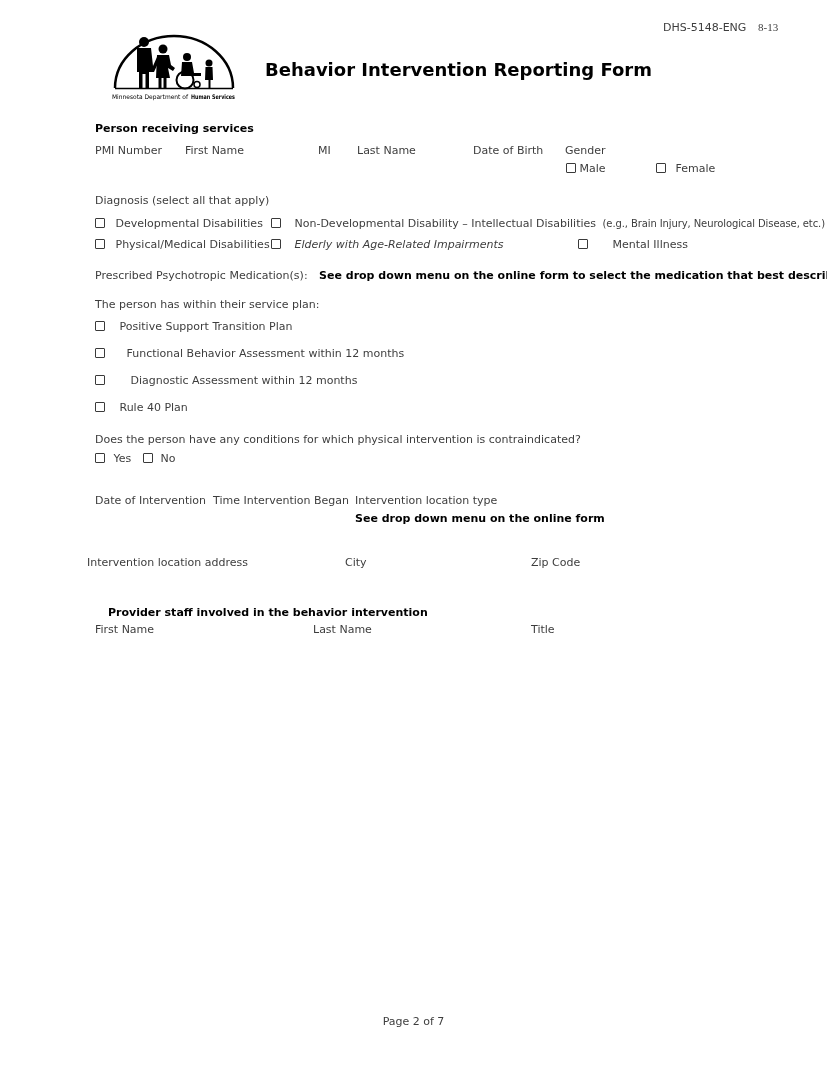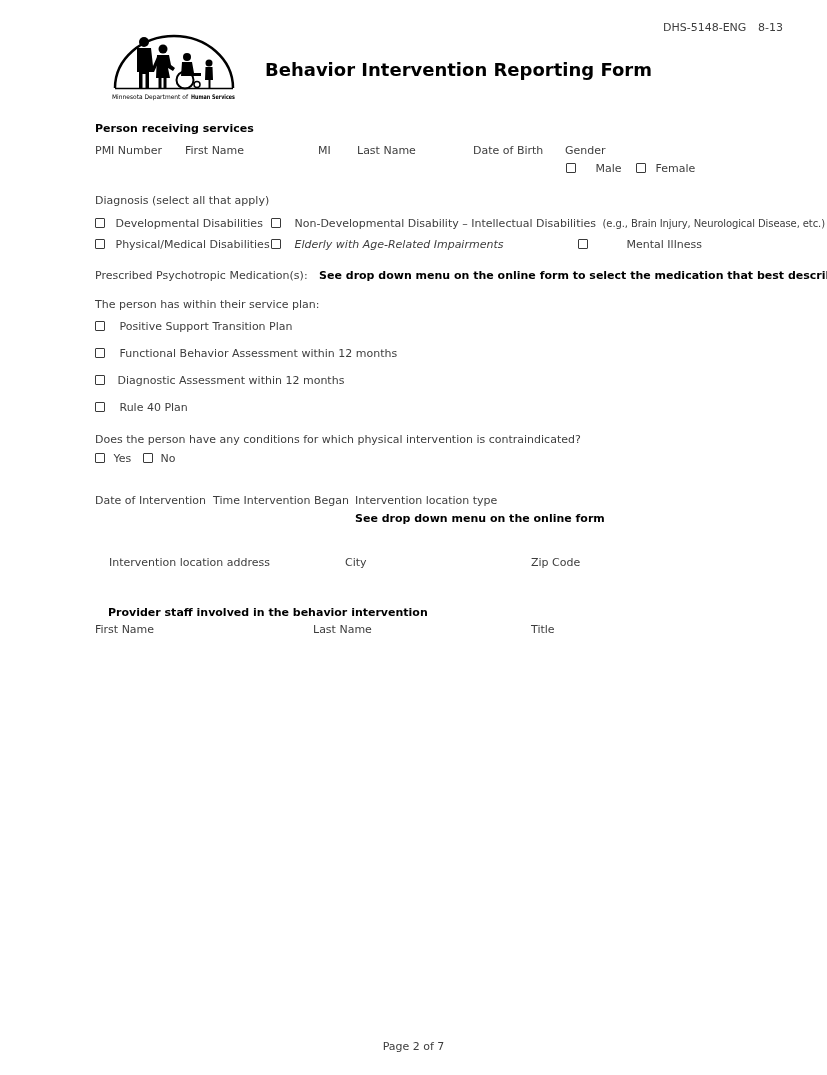--- a/index.html
+++ b/index.html
@@ -20,29 +20,29 @@
     font-size:18px; font-weight:bold; color:#000000;
     line-height:22px; white-space:nowrap;
   }
   .cb {
     display:inline-block; width:10px; height:10px;
     border:1px solid #3a3a3a; background:#ffffff;
     box-sizing:border-box; vertical-align:-1px; border-radius:1px;
   }
   .opt { position:absolute; white-space:nowrap; line-height:13px; }
   .logo { position:absolute; left:111px; top:32px; width:126px; height:72px; }
-  .footer { position:absolute; left:0; right:0; top:1015px; text-align:center;margin-top:25px; }
+  .footer { position:absolute; left:0; right:0; top:1015px; text-align:center; }
 </style>
 </head>
 <body>
 
 <div class="page">
 
   <div class="line" style="left:663px; top:21px;">DHS-5148-ENG</div>
-  <div class="line" style="left:758px; top:21px;">8-13</div>
+  <div class="line" style="left:758px; top:21px;font-family:Liberation Serif, serif;">8-13</div>
 
   <div class="logo">
     <svg width="126" height="72" viewBox="0 0 126 72">
       <path d="M4,56 A59,52 0 0 1 122,56" fill="none" stroke="#000" stroke-width="2.5"></path>
       <line x1="4" y1="56.5" x2="122" y2="56.5" stroke="#000" stroke-width="1.5"></line>
 
       <circle cx="33" cy="10" r="5" fill="#000"></circle>
       <path d="M26,16 L40,16 L42,34 L46,25 L49,27 L43,40 L38,40 L38,56 L34.5,56 L34.5,42 L31.5,42 L31.5,56 L28,56 L28,40 L26,40 Z" fill="#000"></path>
 
       <circle cx="52" cy="17" r="4.5" fill="#000"></circle>
@@ -69,23 +69,23 @@
 
   <div class="line" style="left:95px;  top:144px;">PMI Number</div>
   <div class="line" style="left:185px; top:144px;">First Name</div>
   <div class="line" style="left:318px; top:144px;">MI</div>
   <div class="line" style="left:357px; top:144px;">Last Name</div>
   <div class="line" style="left:473px; top:144px;">Date of Birth</div>
   <div class="line" style="left:565px; top:144px;">Gender</div>
 
   <div class="opt" style="left:566px; top:162px;">
     <span class="cb"></span>
-    <span style="margin-left:16px;text-align:right;">Male</span>
+    <span style="margin-left:0;text-align:right;">Male</span>
   </div>
-  <div class="opt" style="left:636px; top:162px;text-align:right;">
+  <div class="opt" style="left:656px; top:162px;text-align:right;">
     <span class="cb"></span>
     <span style="margin-left:6px;">Female</span>
   </div>
 
   <div class="line" style="left:95px; top:194px;">Diagnosis (select all that apply)</div>
 
   <div class="opt" style="left:95px; top:217px;">
     <span class="cb"></span>
     <span style="margin-left:7px;">Developmental Disabilities</span>
   </div>
@@ -98,41 +98,41 @@
   <div class="opt" style="left:95px; top:238px;text-align:right;">
     <span class="cb"></span>
     <span style="margin-left:7px;">Physical/Medical Disabilities</span>
   </div>
   <div class="opt" style="left:271px; top:238px;font-style:italic;">
     <span class="cb"></span>
     <span style="margin-left:10px;">Elderly with Age-Related Impairments</span>
   </div>
   <div class="opt" style="left:578px; top:238px;">
     <span class="cb"></span>
-    <span style="margin-left:35px;">Mental Illness</span>
+    <span style="margin-left:21px;">Mental Illness</span>
   </div>
 
   <div class="line" style="left:95px; top:269px;">
     <span>Prescribed Psychotropic Medication(s):</span>
     <span class="b" style="margin-left:8px;">See drop down menu on the online form to select the medication that best describes</span>
   </div>
 
   <div class="line" style="left:95px; top:298px;">The person has within their service plan:</div>
 
   <div class="opt" style="left:95px; top:320px;">
     <span class="cb"></span>
     <span style="margin-left:11px;">Positive Support Transition Plan</span>
   </div>
   <div class="opt" style="left:95px; top:347px;">
     <span class="cb"></span>
-    <span style="margin-left:11px;">Functional Behavior Assessment within 12 months</span>
+    <span style="margin-left:18px;">Functional Behavior Assessment within 12 months</span>
   </div>
   <div class="opt" style="left:95px; top:374px;">
     <span class="cb"></span>
-    <span style="margin-left:9px;">Diagnostic Assessment within 12 months</span>
+    <span style="margin-left:22px;">Diagnostic Assessment within 12 months</span>
   </div>
   <div class="opt" style="left:95px; top:401px;">
     <span class="cb"></span>
     <span style="margin-left:11px;">Rule 40 Plan</span>
   </div>
 
   <div class="line" style="left:95px; top:433px;">Does the person have any conditions for which physical intervention is contraindicated?</div>
   <div class="opt" style="left:95px; top:452px;">
     <span class="cb"></span>
     <span style="margin-left:5px;">Yes</span>
@@ -140,21 +140,21 @@
   <div class="opt" style="left:143px; top:452px;">
     <span class="cb"></span>
     <span style="margin-left:4px;">No</span>
   </div>
 
   <div class="line" style="left:95px;  top:494px;">Date of Intervention</div>
   <div class="line" style="left:213px; top:494px;">Time Intervention Began</div>
   <div class="line" style="left:355px; top:494px;">Intervention location type</div>
   <div class="line b" style="left:355px; top:512px;">See drop down menu on the online form</div>
 
-  <div class="line" style="left:109px;  top:556px;text-align:center;">Intervention location address</div>
+  <div class="line" style="left:87px;  top:556px;text-align:center;">Intervention location address</div>
   <div class="line" style="left:345px; top:556px;">City</div>
   <div class="line" style="left:531px; top:556px;">Zip Code</div>
 
   <div class="line b" style="left:95px; top:606px;margin-left:13px;">Provider staff involved in the behavior intervention</div>
   <div class="line" style="left:95px;  top:623px;">First Name</div>
   <div class="line" style="left:313px; top:623px;">Last Name</div>
   <div class="line" style="left:531px; top:623px;">Title</div>
 
   <div class="footer">Page 2 of 7</div>
 

